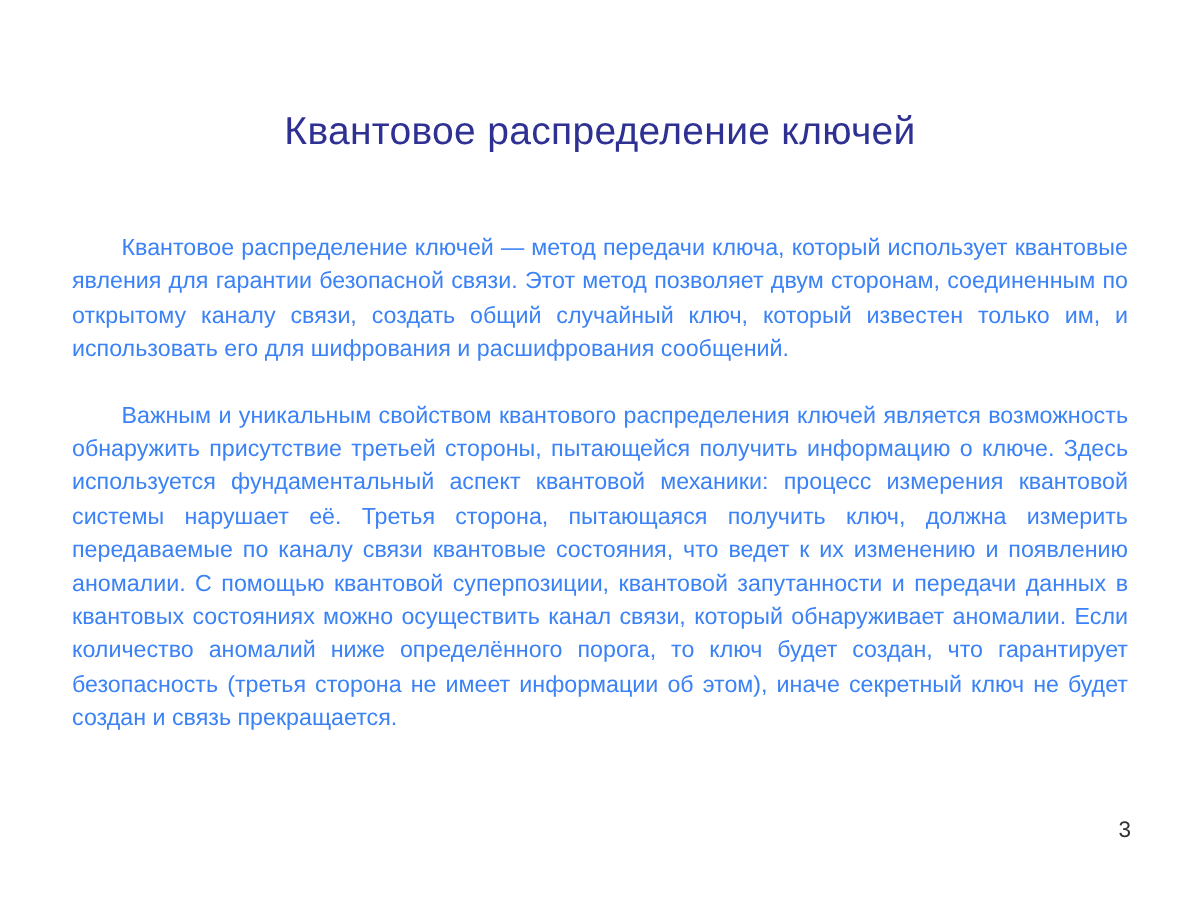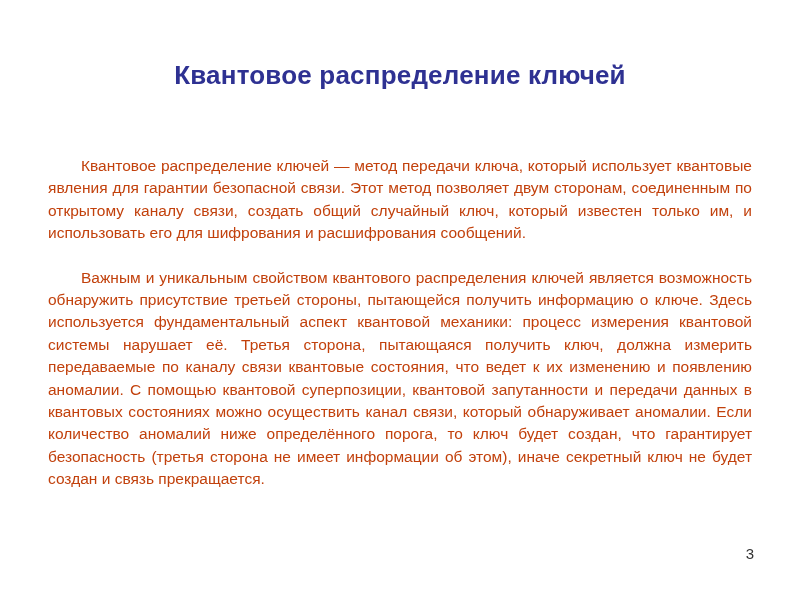--- a/index.html
+++ b/index.html
@@ -10,35 +10,35 @@
   .slide {
     position: relative;
     width: 800px;
     height: 600px;
     background: #ffffff;
     overflow: hidden;
     font-family: "Liberation Sans", sans-serif;
   }
   .slide-title {
     position: absolute;
-    top: 60px;
+    top: 72px;
     left: 0;
     width: 100%;
     text-align: center;
     font-size: 26px;
-    font-weight: 700;
+    font-weight: 400;
     letter-spacing: 0.2px;
     color: #2e3192;
   }
   .body-text {
     position: absolute;
     top: 155px;
     left: 48px;
     width: 704px;
-    color: #c2410c;
+    color: #3b82f6;
     font-size: 15.5px;
     line-height: 22.4px;
     text-align: justify;
     text-justify: inter-word;
   }
   .body-text p {
     margin: 0 0 22px 0;
     text-indent: 33px;
   }
   .body-text p:last-child {

